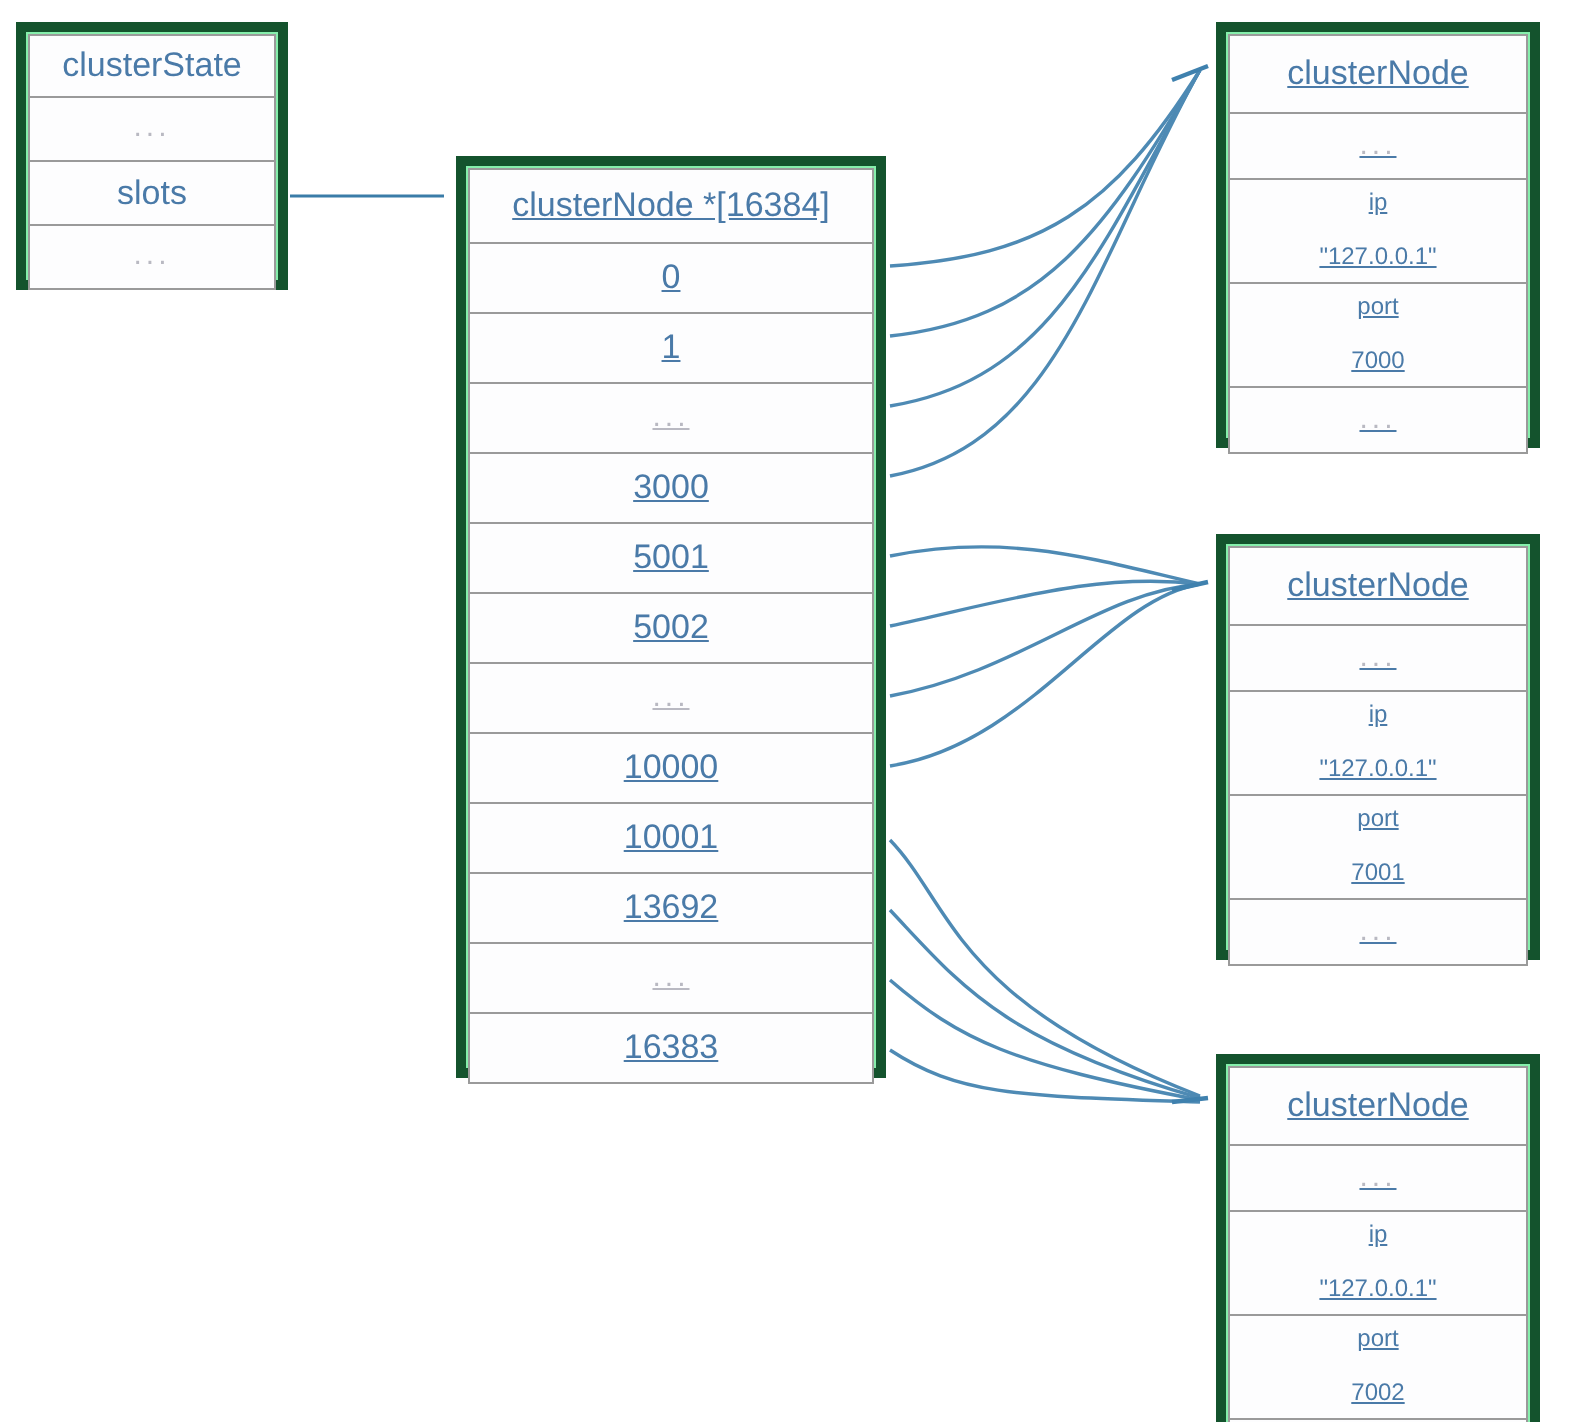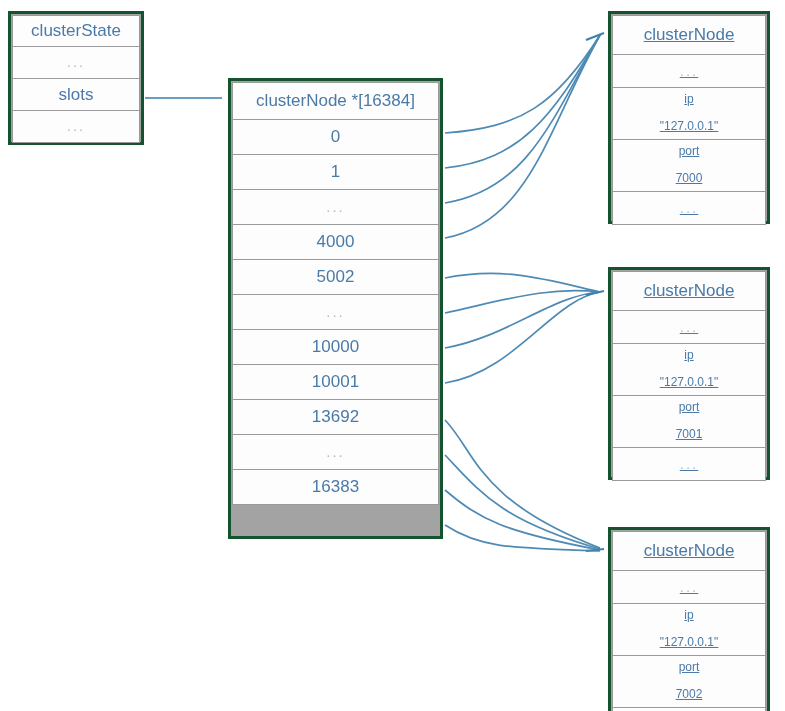--- a/index.html
+++ b/index.html
@@ -20,22 +20,22 @@
     position: absolute;
     left: 0; top: 0;
     width: 785px;
     height: 711px;
   }
 
   
   .box {
     position: absolute;
     box-sizing: border-box;
-    border: 3px solid #14532d;
-    background: #a3a3a3;
+    border: 5px solid #14532d;
+    background: #86efac;
     padding: 1px;
   }
   .row {
     box-sizing: border-box;
     border: 1px solid #9a9a9a;
     border-top-width: 0;
     background: #fdfdfe;
     display: flex;
     align-items: center;
     justify-content: center;
@@ -66,21 +66,21 @@
   }
   #cluster-state .row { height: 32px; }
 
   
   #slots-array {
     left: 228px;
     top: 78px;
     width: 215px;
     height: 461px;
   }
-  #slots-array .row { height: 35px; }
+  #slots-array .row { height: 35px; text-decoration: underline; }
   #slots-array .row.head { height: 38px; }
 
   
   .node-box {
     left: 608px;
     width: 162px;
     text-decoration: underline;
   }
   #node-0 { top: 11px;  height: 213px; }
   #node-1 { top: 267px; height: 213px; }
@@ -139,21 +139,22 @@
     <div class="row dots">...</div>
     <div class="row">slots</div>
     <div class="row dots">...</div>
   </div>
 
   <div class="box" id="slots-array">
     <div class="row head">clusterNode *[16384]</div>
     <div class="row">0</div>
     <div class="row">1</div>
     <div class="row dots">...</div>
-    <div class="row">4000</div>
+    <div class="row">3000</div>
+    <div class="row">5001</div>
     <div class="row">5002</div>
     <div class="row dots">...</div>
     <div class="row">10000</div>
     <div class="row">10001</div>
     <div class="row">13692</div>
     <div class="row dots">...</div>
     <div class="row">16383</div>
   </div>
 
   <div class="box node-box" id="node-0">

